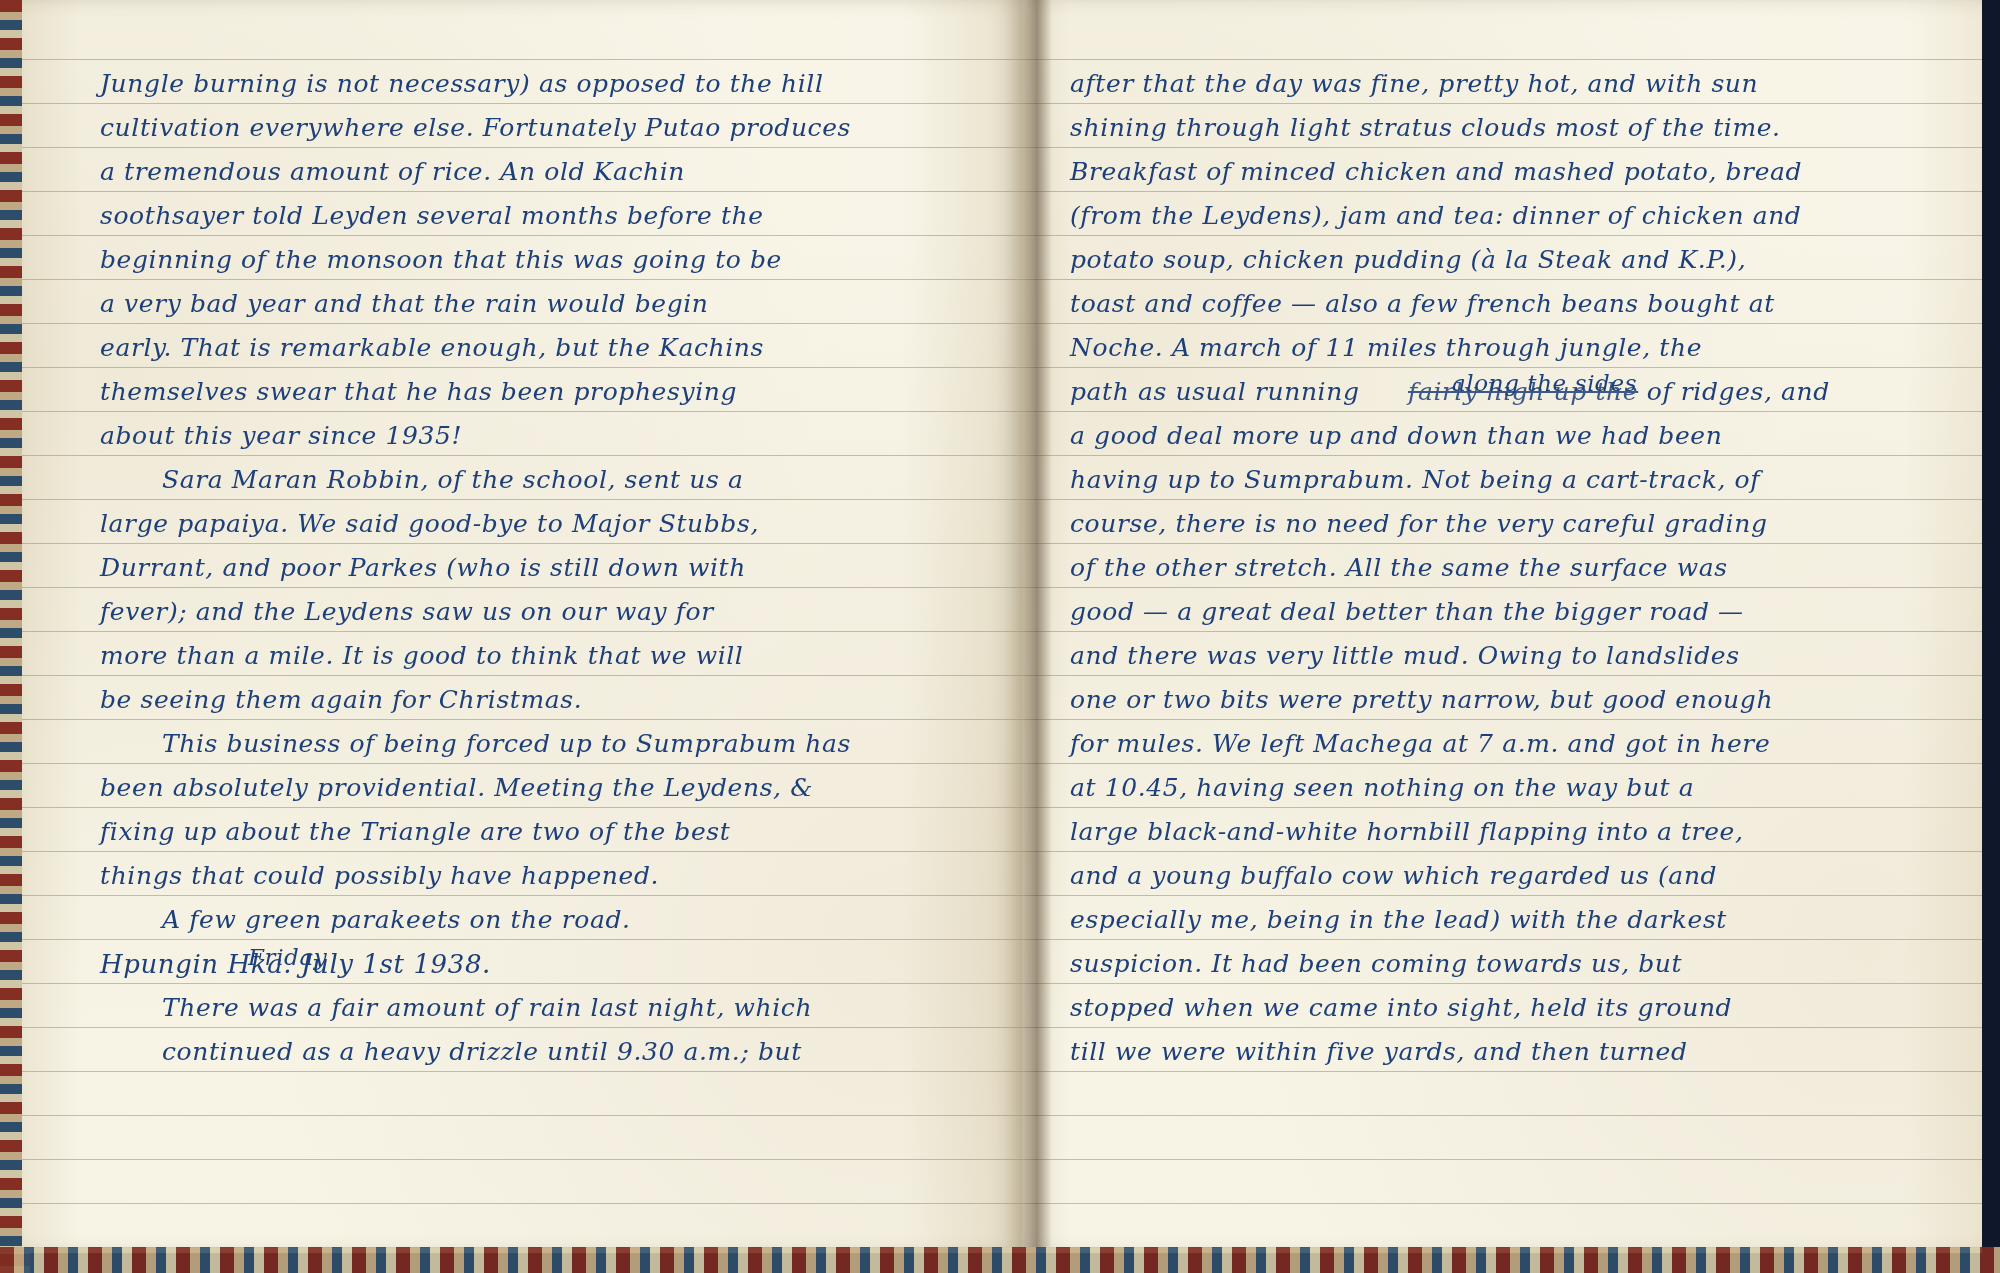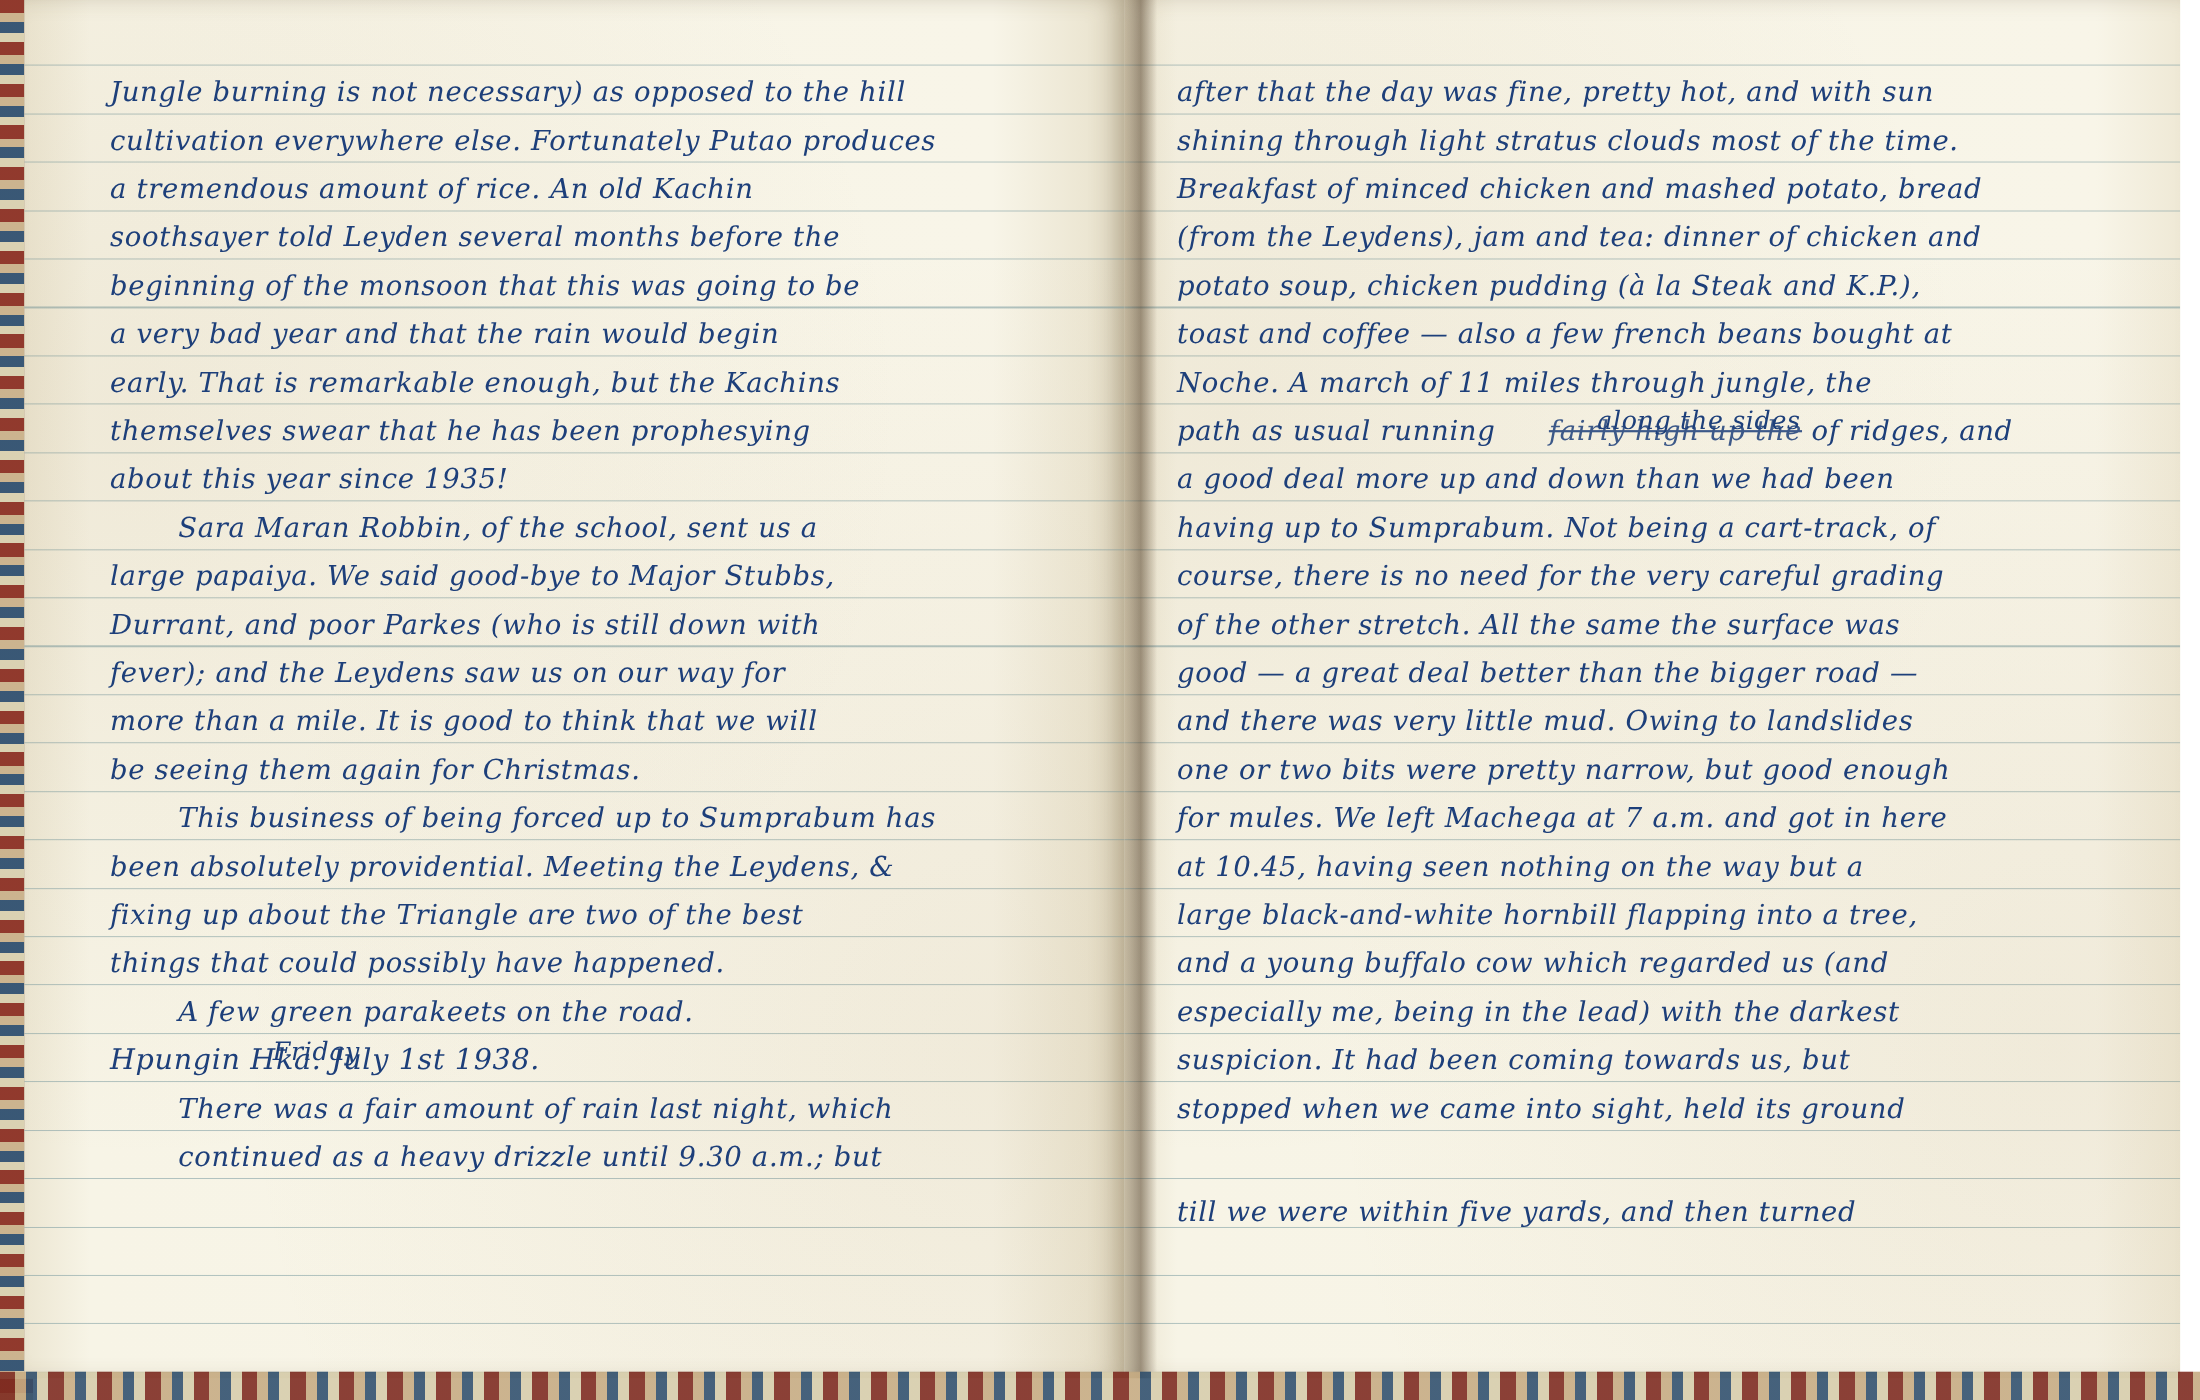--- a/index.html
+++ b/index.html
@@ -12,21 +12,21 @@
     height: 1273px;
     overflow: hidden;
     font-family: "DejaVu Sans", sans-serif;
   }
 
   
   .book {
     position: relative;
     width: 2000px;
     height: 1273px;
-    background: #ffffff;
+    background: #0f172a;
     overflow: hidden;
   }
 
   
   .cloth {
     position: absolute;
     left: 0;
     top: 0;
     width: 30px;
     height: 1273px;
@@ -254,21 +254,21 @@
         <div class="ln" style="top:590px">good — a great deal better than the bigger road —</div>
         <div class="ln" style="top:634px">and there was very little mud.  Owing to landslides</div>
         <div class="ln" style="top:678px">one or two bits were pretty narrow, but good enough</div>
         <div class="ln" style="top:722px">for mules.  We left Machega at 7 a.m. and got in here</div>
         <div class="ln" style="top:766px">at 10.45, having seen nothing on the way but a</div>
         <div class="ln" style="top:810px">large black-and-white hornbill flapping into a tree,</div>
         <div class="ln" style="top:854px">and a young buffalo cow which regarded us (and</div>
         <div class="ln" style="top:898px">especially me, being in the lead) with the darkest</div>
         <div class="ln" style="top:942px">suspicion.  It had been coming towards us, but</div>
         <div class="ln" style="top:986px">stopped when we came into sight, held its ground</div>
-        <div class="ln" style="top:1080px">till we were within five yards, and then turned</div>
+        <div class="ln" style="top:1030px">till we were within five yards, and then turned</div>
       </div>
     </div>
 
     <div class="gutter"></div>
   </div>
 
   <div class="cloth-bottom"></div>
 </div>
 
 </body></html>

